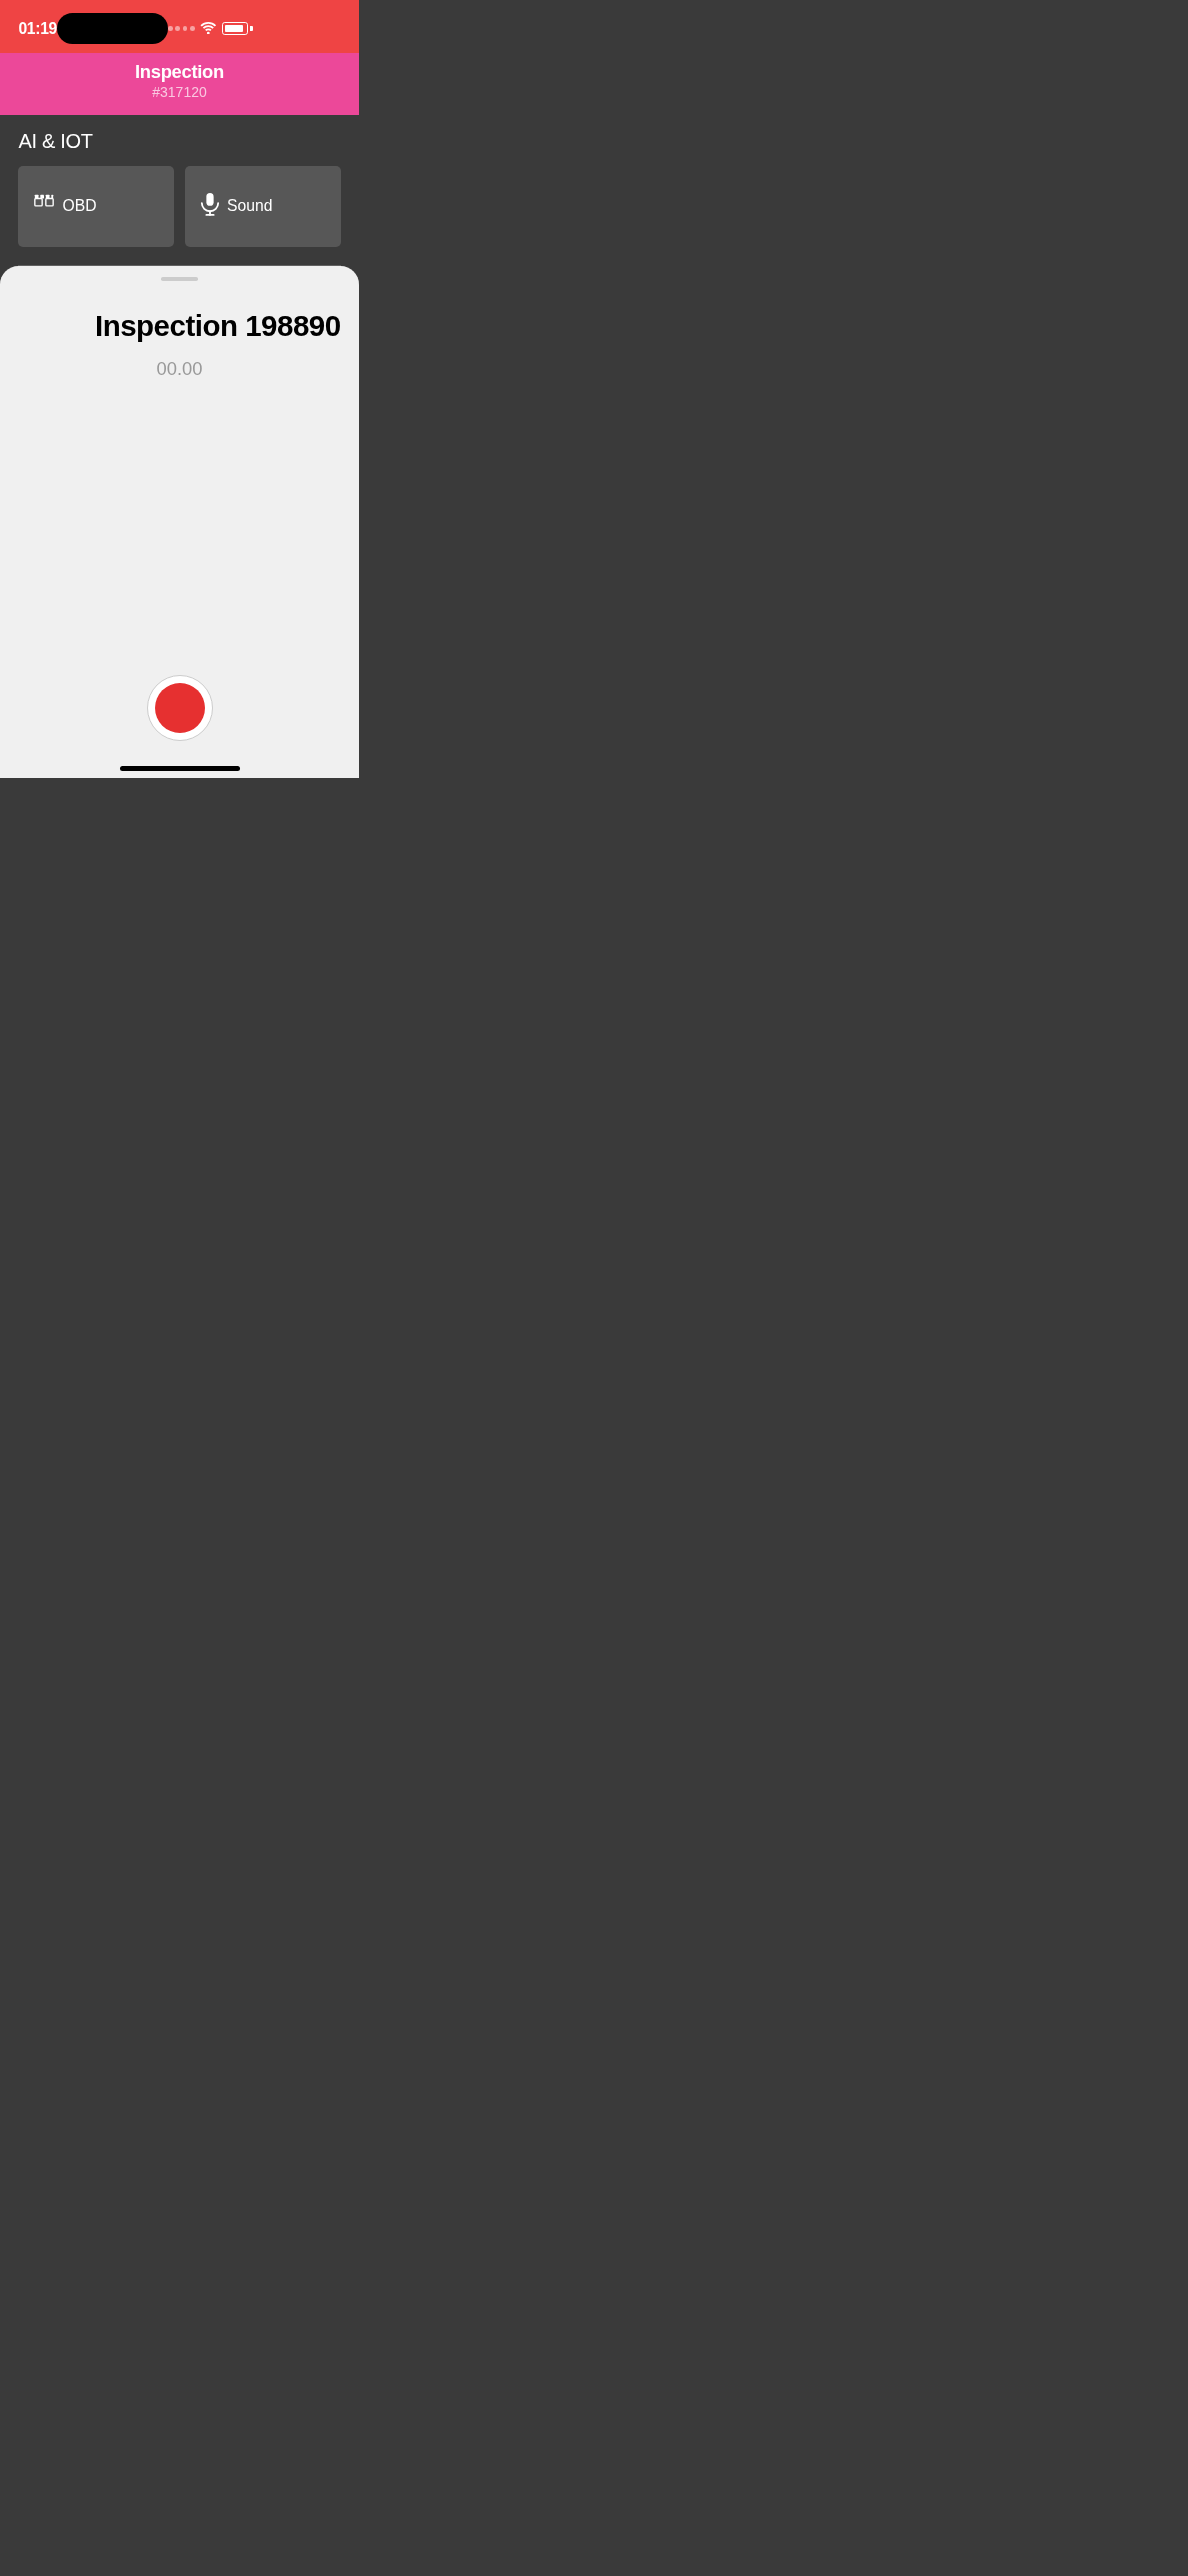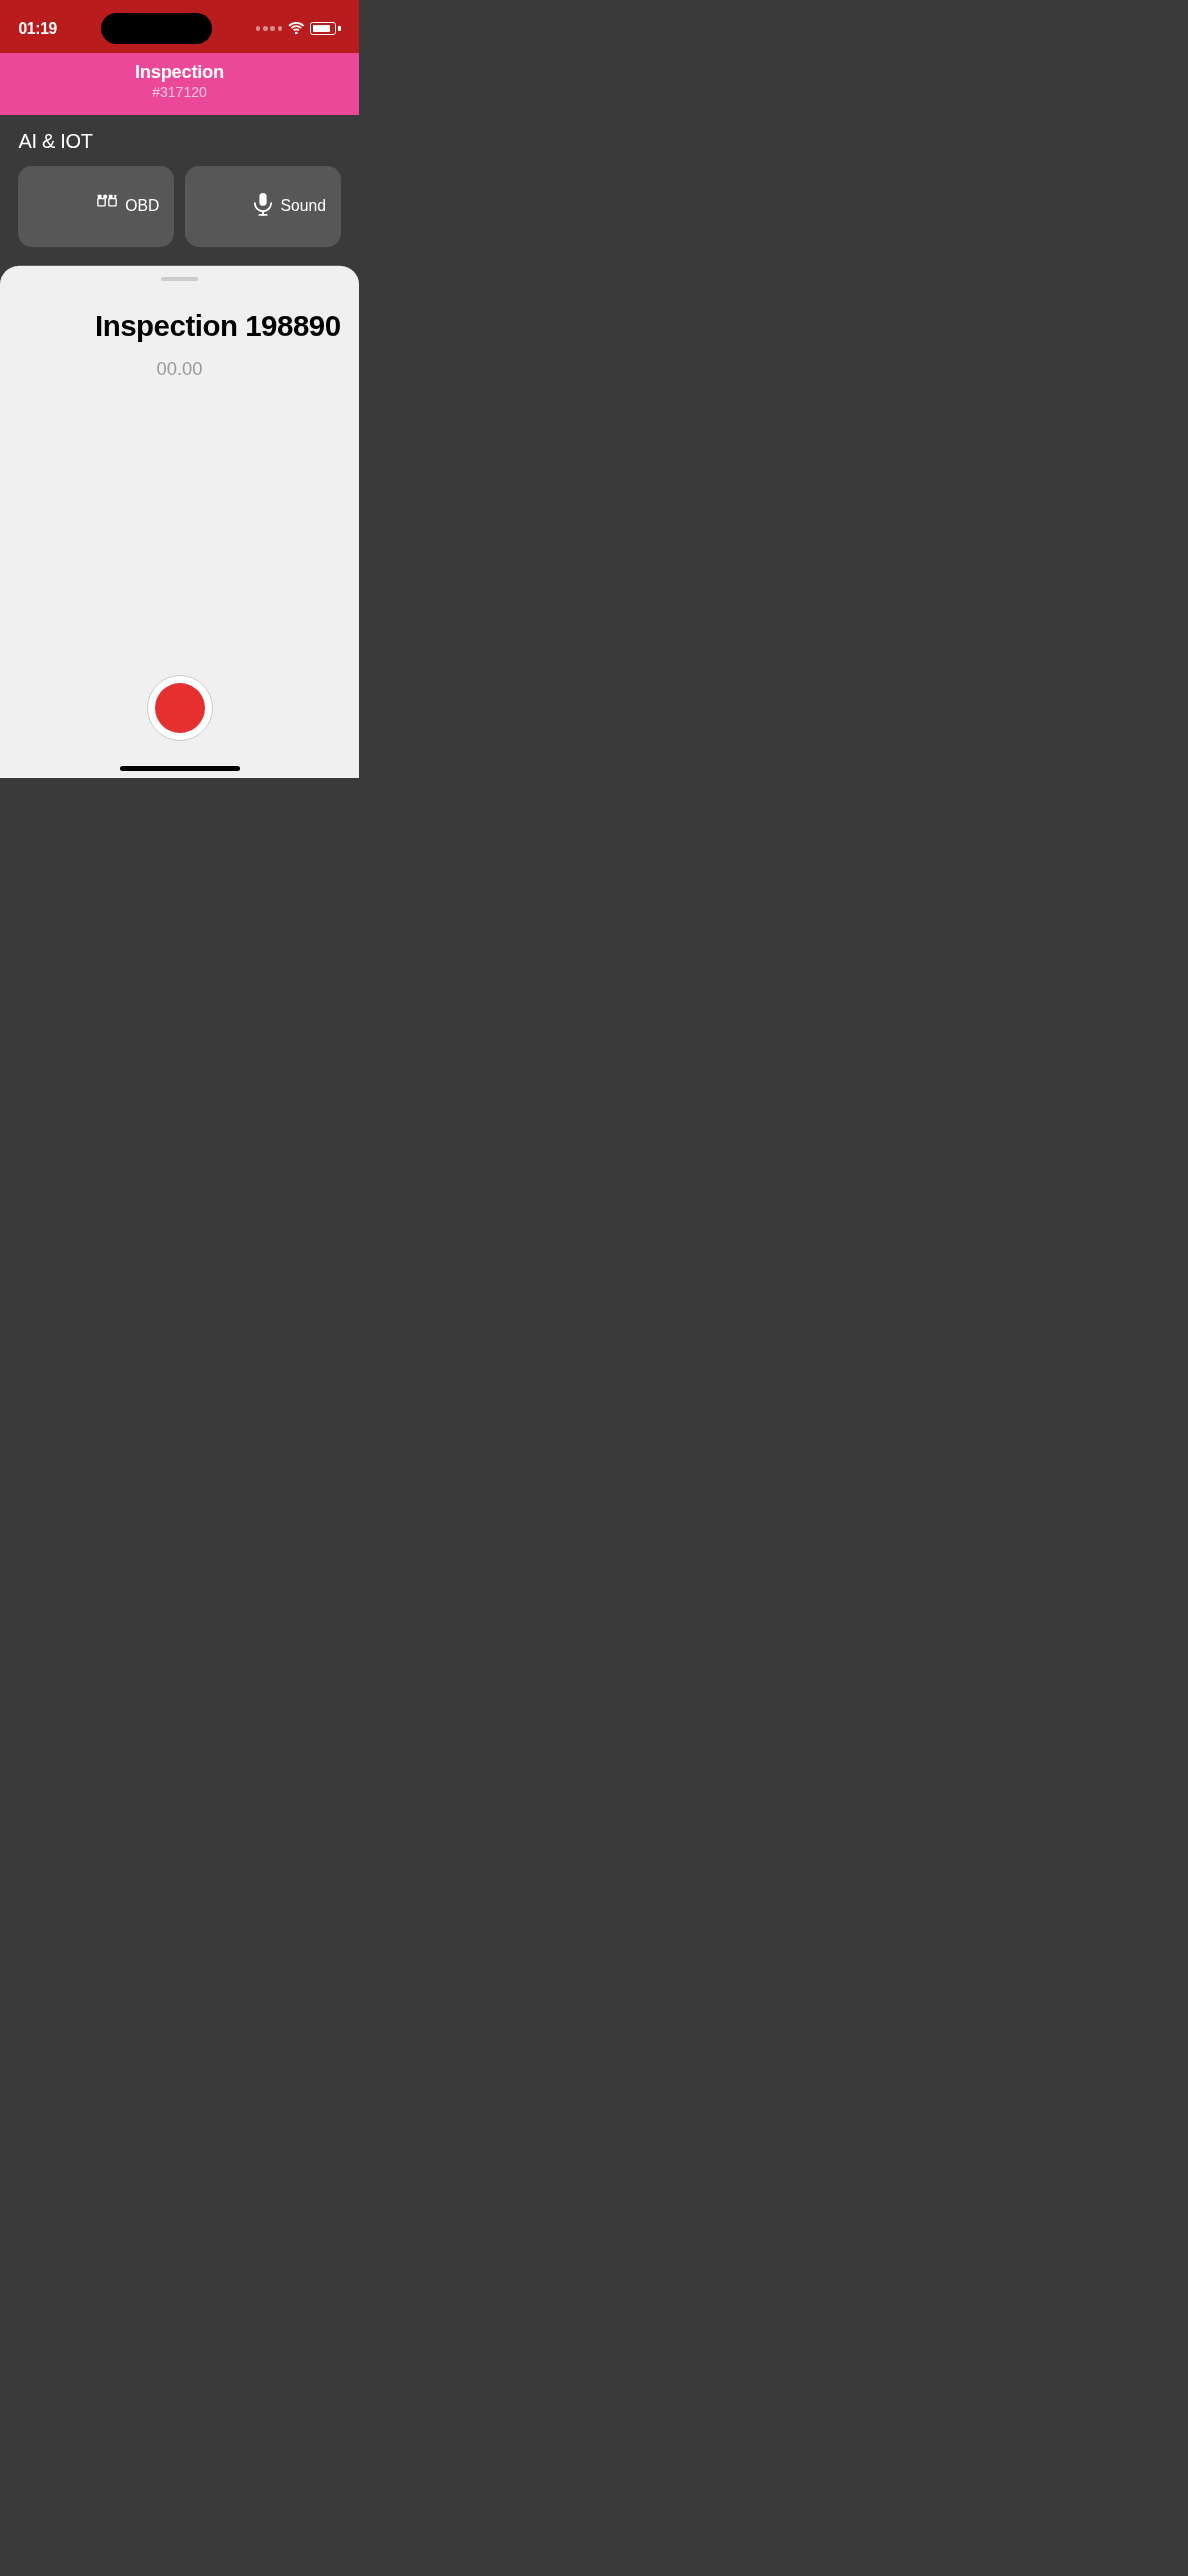--- a/index.html
+++ b/index.html
@@ -10,24 +10,24 @@
       min-height: 778px;
       font-family: -apple-system, BlinkMacSystemFont, 'SF Pro Display', 'Helvetica Neue', sans-serif;
       background: #3a3a3a;
       position: relative;
       overflow: hidden;
     }
 
     
     .status-bar {
       display: flex;
-      justify-content: space-between;
+      justify-content: flex-start;
       align-items: center;
       padding: 13px 18.4px 9.2px;
-      background: #b91c1c;
+      background: #ef4444;
     }
 
     .status-time {
       font-size: 15.7px;
       font-weight: 600;
       color: #fff;
       letter-spacing: -0.3px;
     }
 
     .status-center {
@@ -127,25 +127,25 @@
     
     .cards-row {
       display: flex;
       gap: 11px;
       margin-bottom: 18.4px;
     }
 
     .card {
       flex: 1;
       background: rgba(255,255,255,0.15);
-      border-radius: 14px;
+      border-radius: 5px;
       padding: 26px 14.7px;
       display: flex;
       align-items: center;
-      justify-content: flex-end;
+      justify-content: flex-start;
       gap: 7.4px;
       cursor: pointer;
     }
 
     .card-icon {
       font-size: 20px;
       color: #fff;
     }
 
     .card-label {

